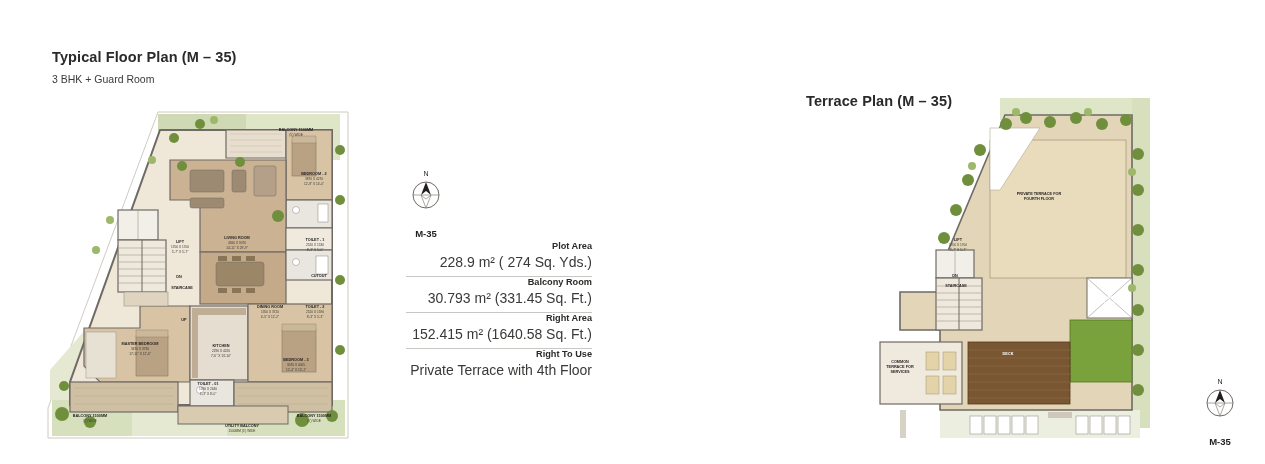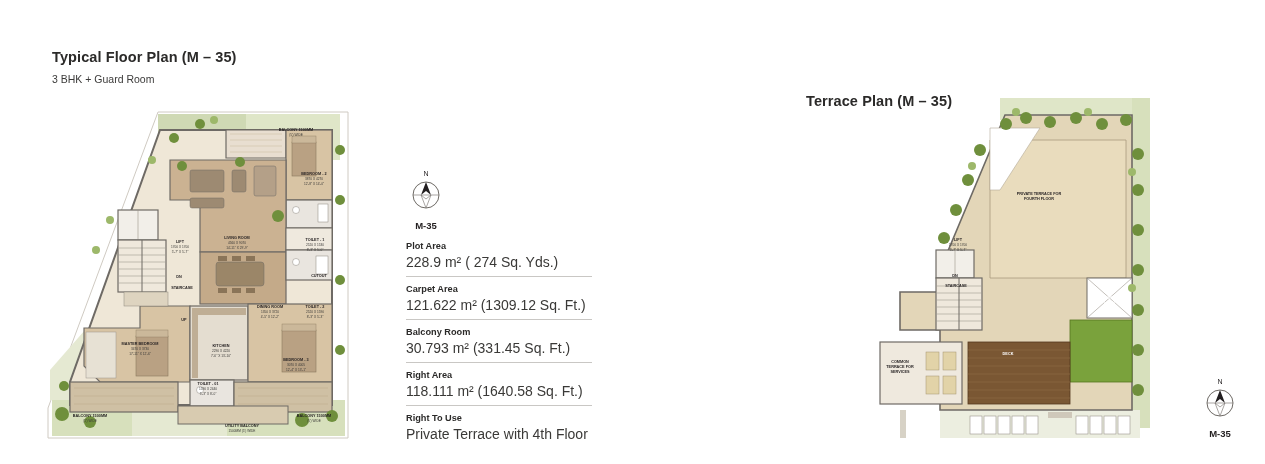--- a/index.html
+++ b/index.html
@@ -22,25 +22,25 @@
   #left-subtitle{left:52px;top:73px;}
   #right-title{left:806px;top:49px;margin-top:44px;}
 
   
   .plan{position:absolute;}
   .plan svg{display:block;}
 
   
   .compass{position:absolute;}
   .compass .n{font-size:7px;text-align:center;color:#231f20;line-height:8px;}
-  .compass .label{font-size:9.5px;font-weight:bold;text-align:center;margin-top:4px;color:#231f20;}
+  .compass .label{font-size:9.5px;font-weight:bold;text-align:center;margin-top:12px;color:#231f20;}
 
   
   .specs{position:absolute;left:406px;top:241px;width:186px;}
-  .spec-row{padding:0 0 6px 0;border-bottom:1px solid #c9c7c4;margin-bottom:7px;}
+  .spec-row{padding:0 0 6px 0;border-bottom:1px solid #c9c7c4;text-align:right;}
   .spec-row:last-child{border-bottom:none;}
   .spec-label{font-size:9.2px;font-weight:bold;color:#2b2a29;margin-bottom:3px;}
   .spec-value{font-size:14px;color:#3a3937;}
 
   
   .rlbl{
     position:absolute;text-align:center;color:#231f20;
     font-family:"Liberation Sans", sans-serif;line-height:5.2px;
     font-size:3.6px;letter-spacing:0;
   }
@@ -252,30 +252,26 @@
     </svg>
     <div class="label">M-35</div>
   </div>
 
   <div class="specs">
     <div class="spec-row">
       <div class="spec-label">Plot Area</div>
       <div class="spec-value">228.9 m² ( 274 Sq. Yds.)</div>
     </div>
     <div class="spec-row">
-      <div class="spec-label">Carpet Area</div>
-      <div class="spec-value">121.622 m² (1309.12 Sq. Ft.)</div>
-    </div>
-    <div class="spec-row">
       <div class="spec-label">Balcony Room</div>
       <div class="spec-value">30.793 m² (331.45 Sq. Ft.)</div>
     </div>
     <div class="spec-row">
       <div class="spec-label">Right Area</div>
-      <div class="spec-value">118.111 m² (1640.58 Sq. Ft.)</div>
+      <div class="spec-value">152.415 m² (1640.58 Sq. Ft.)</div>
     </div>
     <div class="spec-row">
       <div class="spec-label">Right To Use</div>
       <div class="spec-value">Private Terrace with 4th Floor</div>
     </div>
   </div>
 
   <div class="plan" id="right-plan" style="left:840px;top:80px;width:360px;height:370px;">
     <svg width="360" height="370" viewBox="0 0 360 370" xmlns="http://www.w3.org/2000/svg">
 

